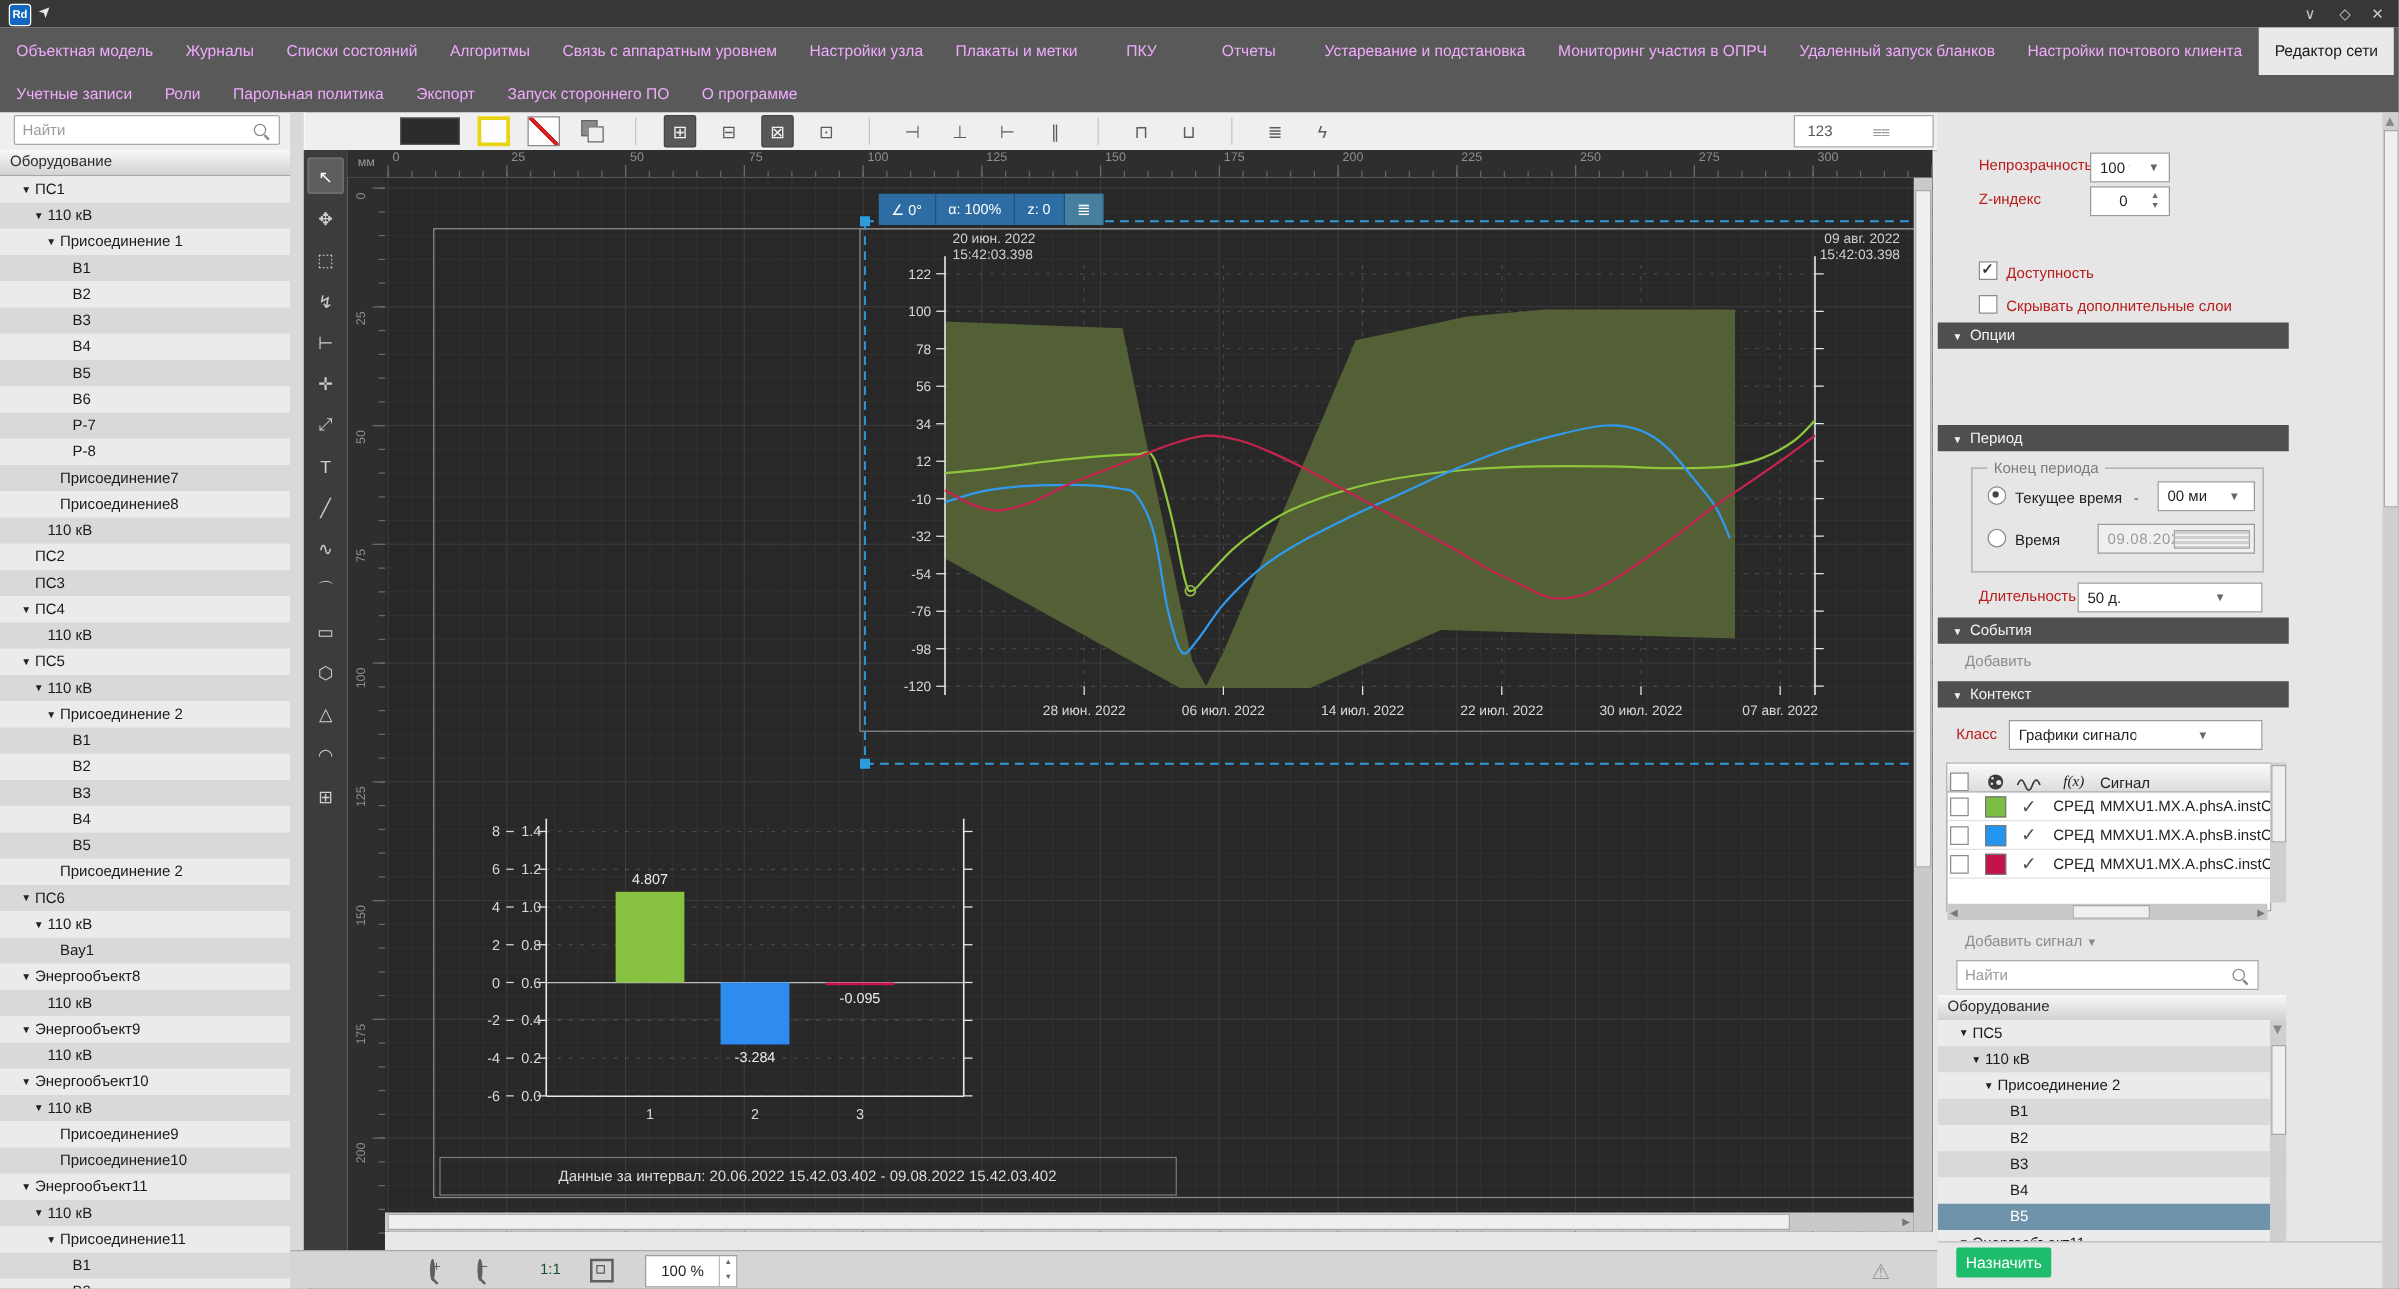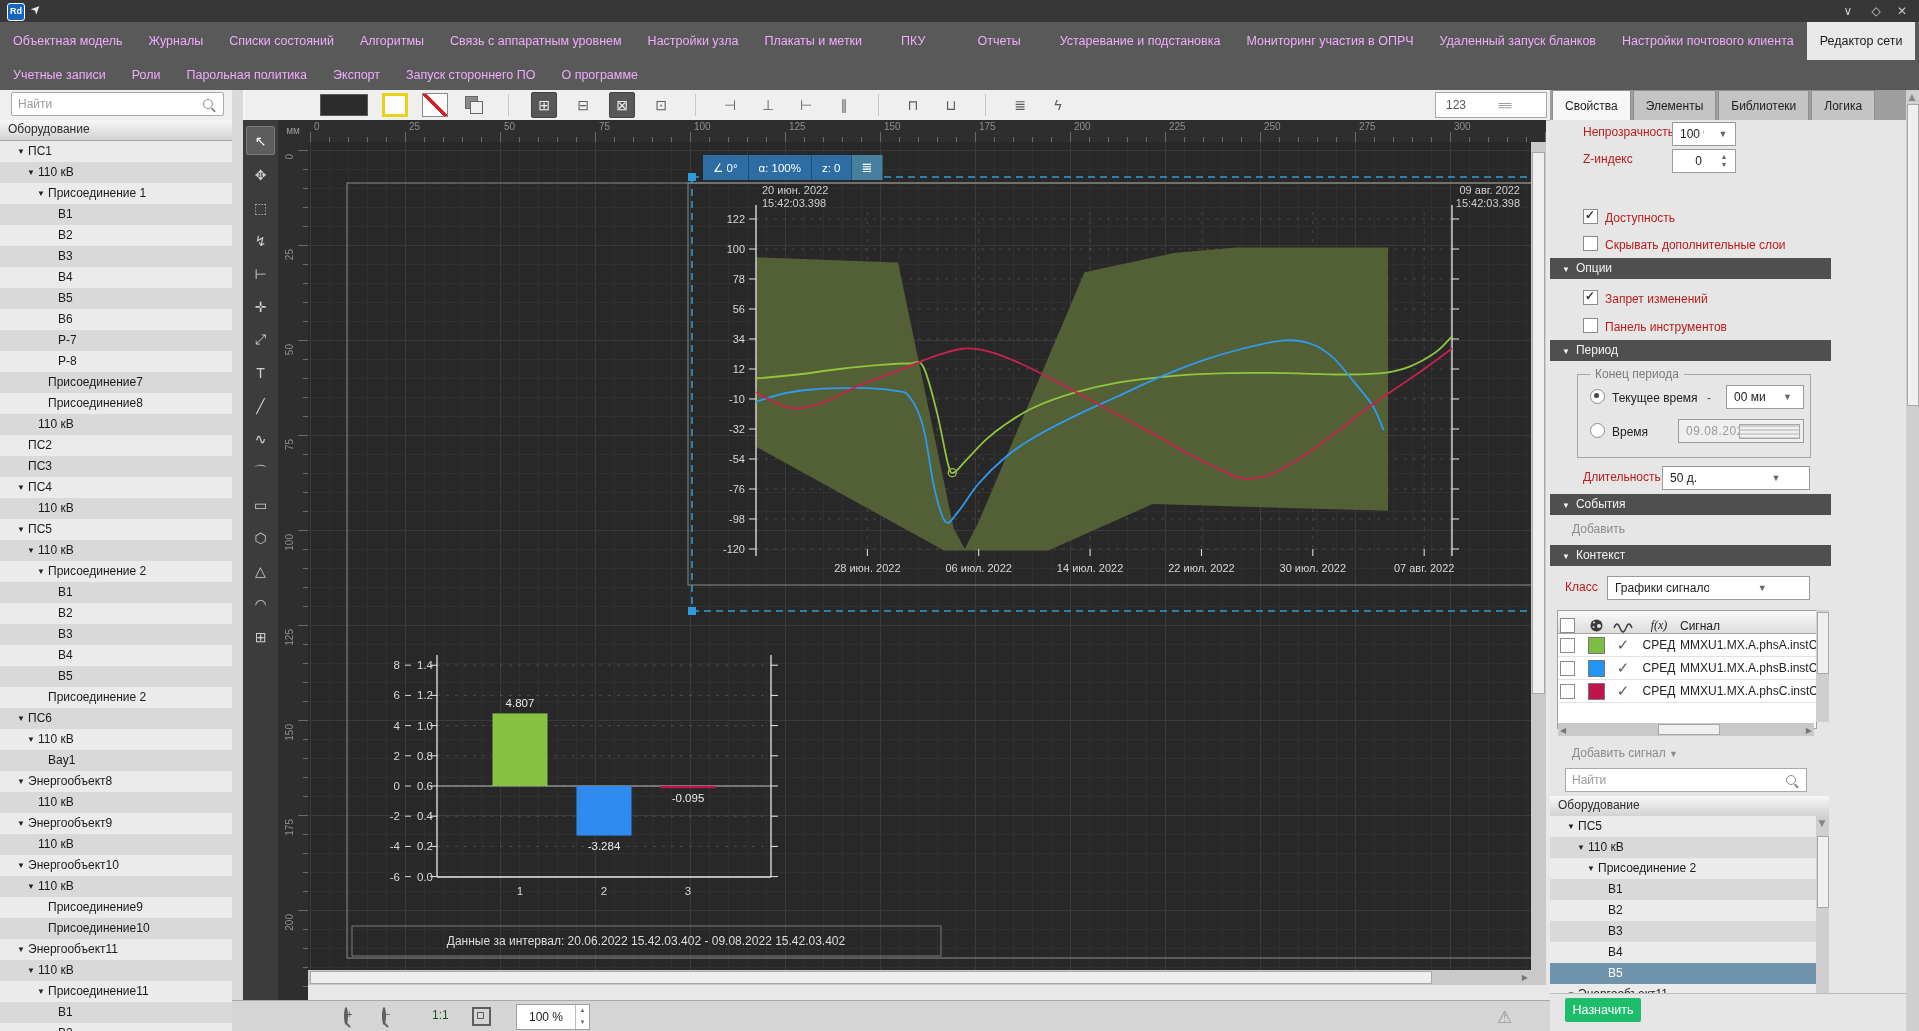--- a/index.html
+++ b/index.html
@@ -602,26 +602,20 @@
       <span>100 %</span>
       <div class="spin">
           <i>▲</i>
           <i>▼</i>
         </div>
     </div>
     <div class="warn" style="left:1265px;top:6px;">⚠</div>
   </div>
 
   <div id="right-panel" class="abs">
-    <div id="rp-tabs">
-        <div class="rp-tab active">Свойства</div>
-        <div class="rp-tab">Элементы</div>
-        <div class="rp-tab">Библиотеки</div>
-        <div class="rp-tab">Логика</div>
-      </div>
 
     <div class="rp-row" style="top:31px;">
       <span class="rp-label">Непрозрачность</span>
       <div class="combo" style="left:122px;top:1px;width:62px;">
         <span>100 %</span>
           <span class="dn">▼</span>
       </div>
     </div>
     <div class="rp-row" style="top:58px;">
       <span class="rp-label">Z-индекс</span>
@@ -635,30 +629,20 @@
         <span class="cb on"></span><span>Доступность</span>
       </span>
     </div>
     <div class="rp-row" style="top:142px;">
       <span class="rp-label" style="left:33px;">
         <span class="cb"></span><span>Скрывать дополнительные слои</span>
       </span>
     </div>
 
     <div class="sechdr" style="top:168px;"><span class="arr">▼</span><span>Опции</span></div>
-    <div class="rp-row" style="top:196px;">
-      <span class="rp-label">
-        <span class="cb on"></span><span>Запрет изменений</span>
-      </span>
-    </div>
-    <div class="rp-row" style="top:224px;">
-      <span class="rp-label">
-        <span class="cb"></span><span>Панель инструментов</span>
-      </span>
-    </div>
 
     <div class="sechdr" style="top:250px;"><span class="arr">▼</span><span>Период</span></div>
     <div class="groupbox" style="left:27px;top:284px;width:232px;height:82px;">
       <legend>Конец периода</legend>
       <div style="position:absolute;left:12px;top:14px;">
         <span class="radio on"></span><span>Текущее время</span>
         <span style="padding:0 6px;color:#555;">-</span>
       </div>
       <div class="combo" style="left:148px;top:10px;width:76px;">
         <span>00 мин.</span>

